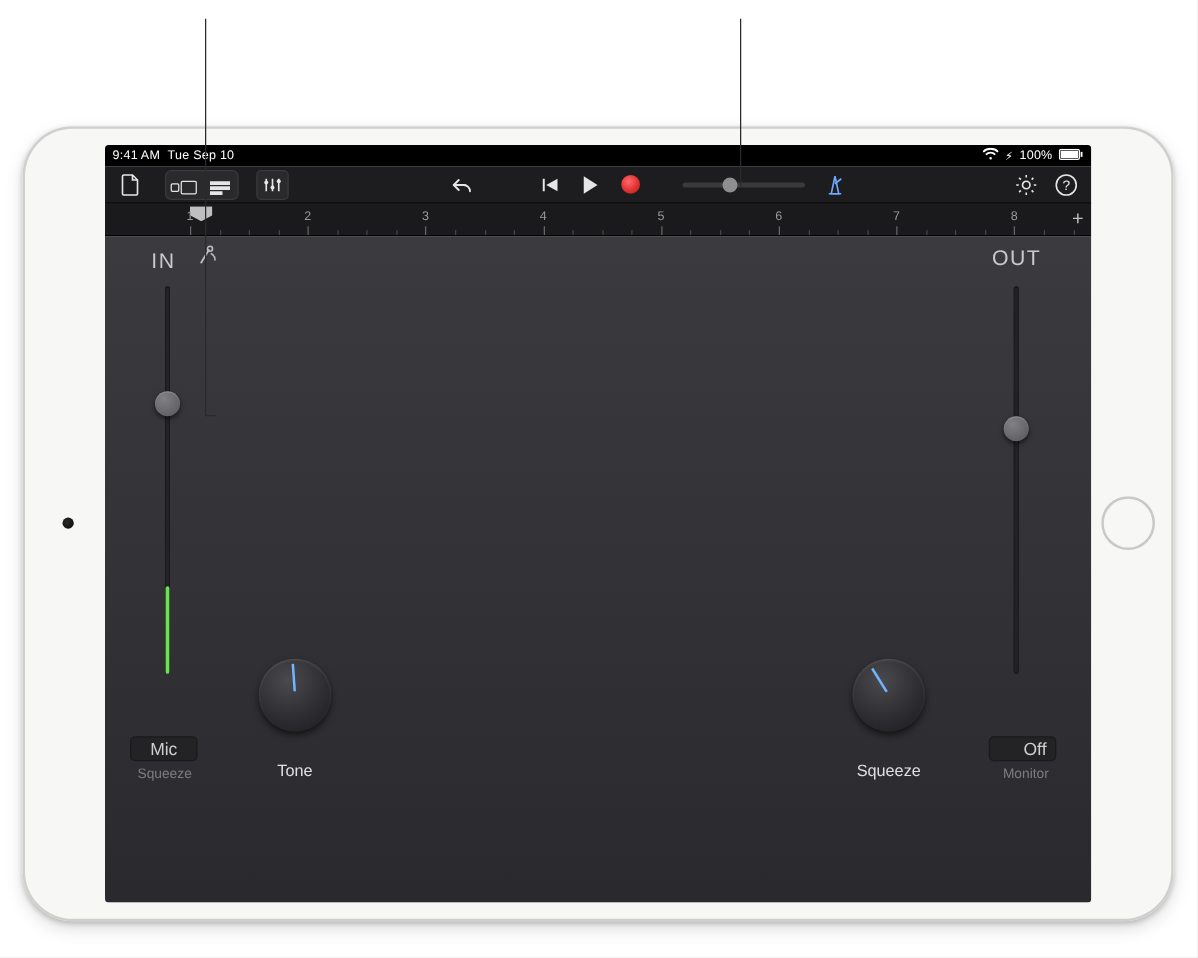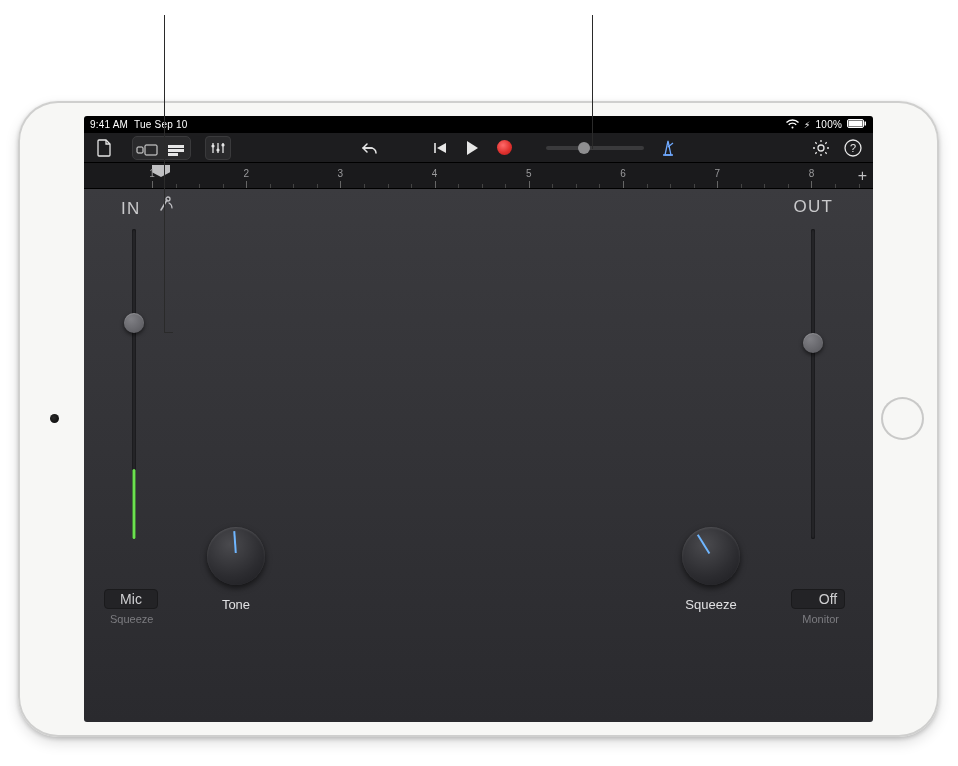--- a/index.html
+++ b/index.html
@@ -232,21 +232,21 @@
     position: relative;
   }
   .knob .pointer {
     position: absolute;
     left: 50%; top: 4px;
     width: 2px; height: 22px;
     background: #6fb6ff;
     transform-origin: 50% 25px;
   }
   .knob-label {
-    margin-top: 12px;
+    margin-top: 24px;
     color: #e0e0e2;
     font-size: 13px;
     font-weight: 400;
   }
   .pill-btn {
     position: absolute;
     width: 54px; height: 20px;
     border-radius: 4px;
     background: #232326;
     border: 1px solid #1a1a1c;

